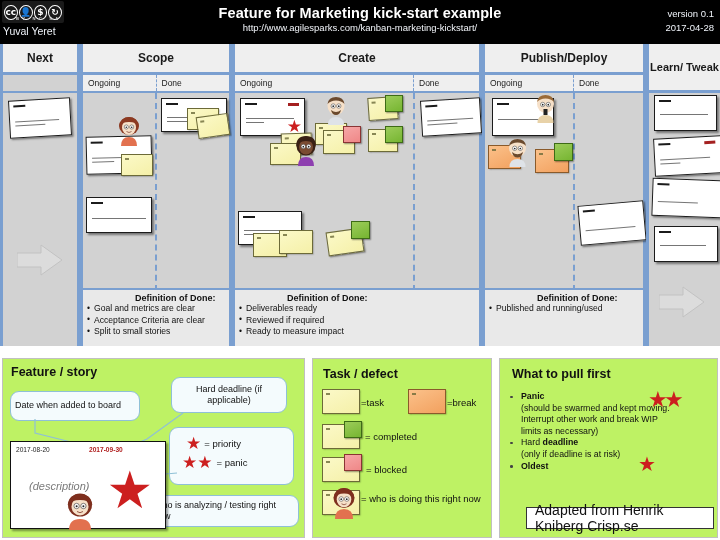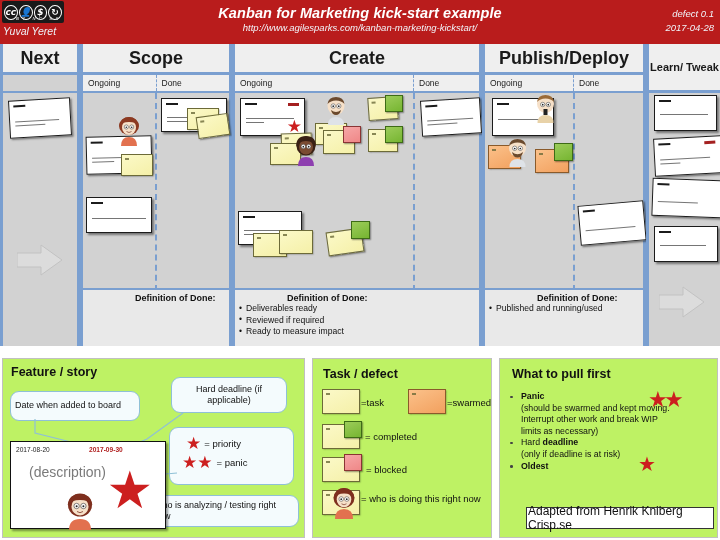--- a/index.html
+++ b/index.html
@@ -7,23 +7,22 @@
     width: 720px; height: 540px;
     font-family: "Liberation Sans", sans-serif;
     background: #ffffff;
     overflow: hidden;
   }
   #app { position: relative; width: 720px; height: 540px; }
 
   
   .header {
     position: absolute; left: 0; top: 0; width: 720px; height: 48px;
-    background: #b91c1c;
+    background: #000000;
     color: #ffffff;
-    font-style: italic;
   }
   .cc-block { position: absolute; left: 2px; top: 1px; width: 66px; }
   .cc-badge {
     width: 62px; height: 22px; background: #1a1a1a;
     border-radius: 2px; display: flex; align-items: center;
     padding: 1px 2px; gap: 1px;
   }
   .cc-circle {
     width: 15px; height: 15px; border-radius: 50%;
     background: #1a1a1a; border: 1.6px solid #ffffff;
@@ -67,21 +66,21 @@
     position: absolute; top: 0; height: 302px;
     border-left: 3px solid #7a9fd0; border-right: 3px solid #7a9fd0;
     background: #d2d2d2;
   }
   .col-head {
     position: relative; height: 31px; background: #efefef;
     border-bottom: 3px solid #7a9fd0;
     display: flex; align-items: center; justify-content: center;
   }
   .col-title {
-    font-size: 18px; font-weight: bold; color: #1a1a1a;
+    font-size: 12px; font-weight: bold; color: #1a1a1a;
     text-align: center; line-height: 12px;
   }
   .col-title.two-line { font-size: 11px; line-height: 12.5px; }
   .wip {
     position: absolute; bottom: -13px; font-size: 11px;
     font-weight: bold; color: #a02020;
   }
   .wip-center { left: 0; right: 0; text-align: center; }
   .subhead {
     position: relative; height: 18px; background: #efefef;
@@ -193,50 +192,50 @@
     position: relative; padding-left: 13px;
     font-size: 8.8px; color: #111; line-height: 11.6px;
   }
   .bullets .b > .dot {
     position: absolute; left: 2px; top: 4.5px;
     width: 2.6px; height: 2.6px; background: #444; border-radius: 50%;
   }
   .bold { font-weight: bold; }
   .credit {
     position: absolute; background: #ffffff; border: 1.2px solid #333;
-    font-size: 12px; color: #111; display: flex;
-    align-items: center; justify-content: center; padding: 0 1px;
+    font-size: 14px; color: #111; display: flex;
+    align-items: center; justify-content: center; padding: 0 8px;
   }
   .feat-card {
     position: absolute; background: #ffffff; border: 1.6px solid #111;
     box-shadow: 1.5px 1.5px 2px rgba(0,0,0,.4);
   }
   .fc-date  { position: absolute; left: 5px; top: 4px; font-size: 6.6px; color: #222; }
   .fc-dead  { position: absolute; left: 78px; top: 4px; font-size: 6.6px; color: #b02020; font-weight: bold; }
-  .fc-desc  { position: absolute; left: 18px; top: 22px; font-size: 14px; color: #7a7a7a; }
+  .fc-desc  { position: absolute; left: 18px; top: 38px; font-size: 11px; color: #7a7a7a; font-style: italic; }
 </style>
 </head>
 <body>
 
 <div id="app">
 
   <div class="header">
     <div class="cc-block">
       <div class="cc-badge">
         <div class="cc-circle">cc</div>
         <div class="cc-circle">👤</div>
         <div class="cc-circle">$</div>
         <div class="cc-circle">↻</div>
       </div>
       <div class="cc-sub">BY NC SA</div>
     </div>
     <div class="author">Yuval Yeret</div>
-    <div class="title">Kanban for Marketing kick-start example</div>
+    <div class="title">Feature for Marketing kick-start example</div>
     <div class="subtitle">http://www.agilesparks.com/kanban-marketing-kickstart/</div>
-    <div class="version">defect 0.1</div>
+    <div class="version">version 0.1</div>
     <div class="reldate">2017-04-28</div>
   </div>
 
   <div class="board">
 
     <div class="col" style="left:0px; width:80px;">
       <div class="col-head">
         <div class="col-title">Next</div>
         <div class="wip wip-center">2</div>
       </div>
@@ -297,20 +296,25 @@
         <div class="card" style="left:78px; top:5px; width:66px; height:34px;">
           <span class="tick"></span>
           <span class="scribble" style="top:18px; width:36px;"></span>
           <span class="scribble" style="top:22px; width:24px;"></span>
         </div>
         <div class="note" style="left:104px; top:15px; width:32px; height:22px;"></div>
         <div class="note" style="left:114px; top:22px; width:32px; height:22px; transform:rotate(-8deg);"></div>
       </div>
       <div class="dod">
         <div class="dod-title">Definition of Done:</div>
+        <ul>
+          <li>Goal and metrics are clear</li>
+          <li>Acceptance Criteria are clear</li>
+          <li>Split to small stories</li>
+        </ul>
       </div>
     </div>
 
     <div class="col" style="left:232px; width:250px;">
       <div class="col-head">
         <div class="col-title">Create</div>
         <div class="wip wip-center">3</div>
       </div>
       <div class="subhead">
         <div class="subhead-cell" style="flex:0 0 178px;">Ongoing</div>
@@ -541,21 +545,21 @@
     </div>
   </div>
 
   <div class="panel" style="left:312px; top:358px; width:180px; height:180px;">
     <div class="panel-title" style="left:10px; top:8px;">Task / defect</div>
 
     <div class="note" style="left:9px; top:30px; width:38px; height:25px;"></div>
     <div class="legend-row" style="left:48px; top:38px;">=task</div>
 
     <div class="note orange" style="left:95px; top:30px; width:38px; height:25px;"></div>
-    <div class="legend-row" style="left:134px; top:38px;">=swarmed</div>
+    <div class="legend-row" style="left:134px; top:38px;">=break</div>
 
     <div class="note" style="left:9px; top:65px; width:38px; height:25px;"></div>
     <div class="chip green" style="left:31px; top:62px; width:18px; height:17px;"></div>
     <div class="legend-row" style="left:52px; top:72px;">= completed</div>
 
     <div class="note" style="left:9px; top:98px; width:38px; height:25px;"></div>
     <div class="chip pink" style="left:31px; top:95px; width:18px; height:17px;"></div>
     <div class="legend-row" style="left:53px; top:105px;">= blocked</div>
 
     <div class="note" style="left:9px; top:131px; width:38px; height:25px;"></div>

